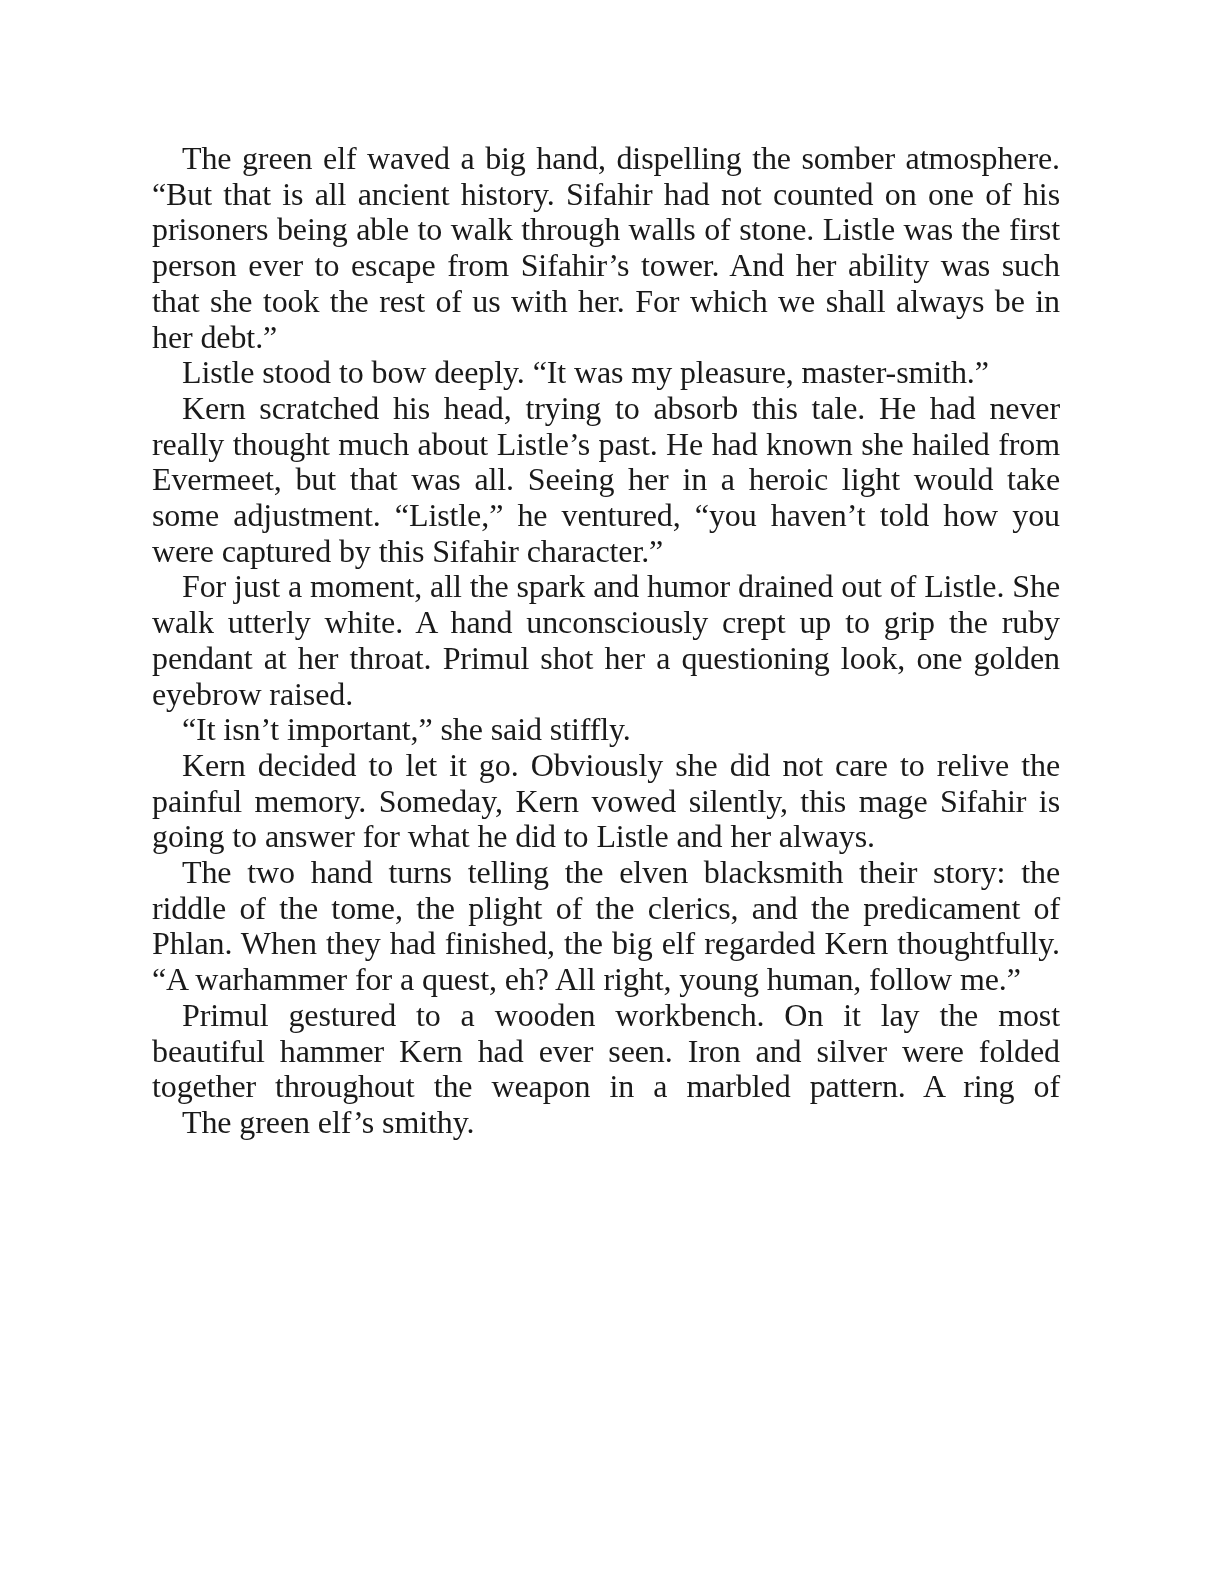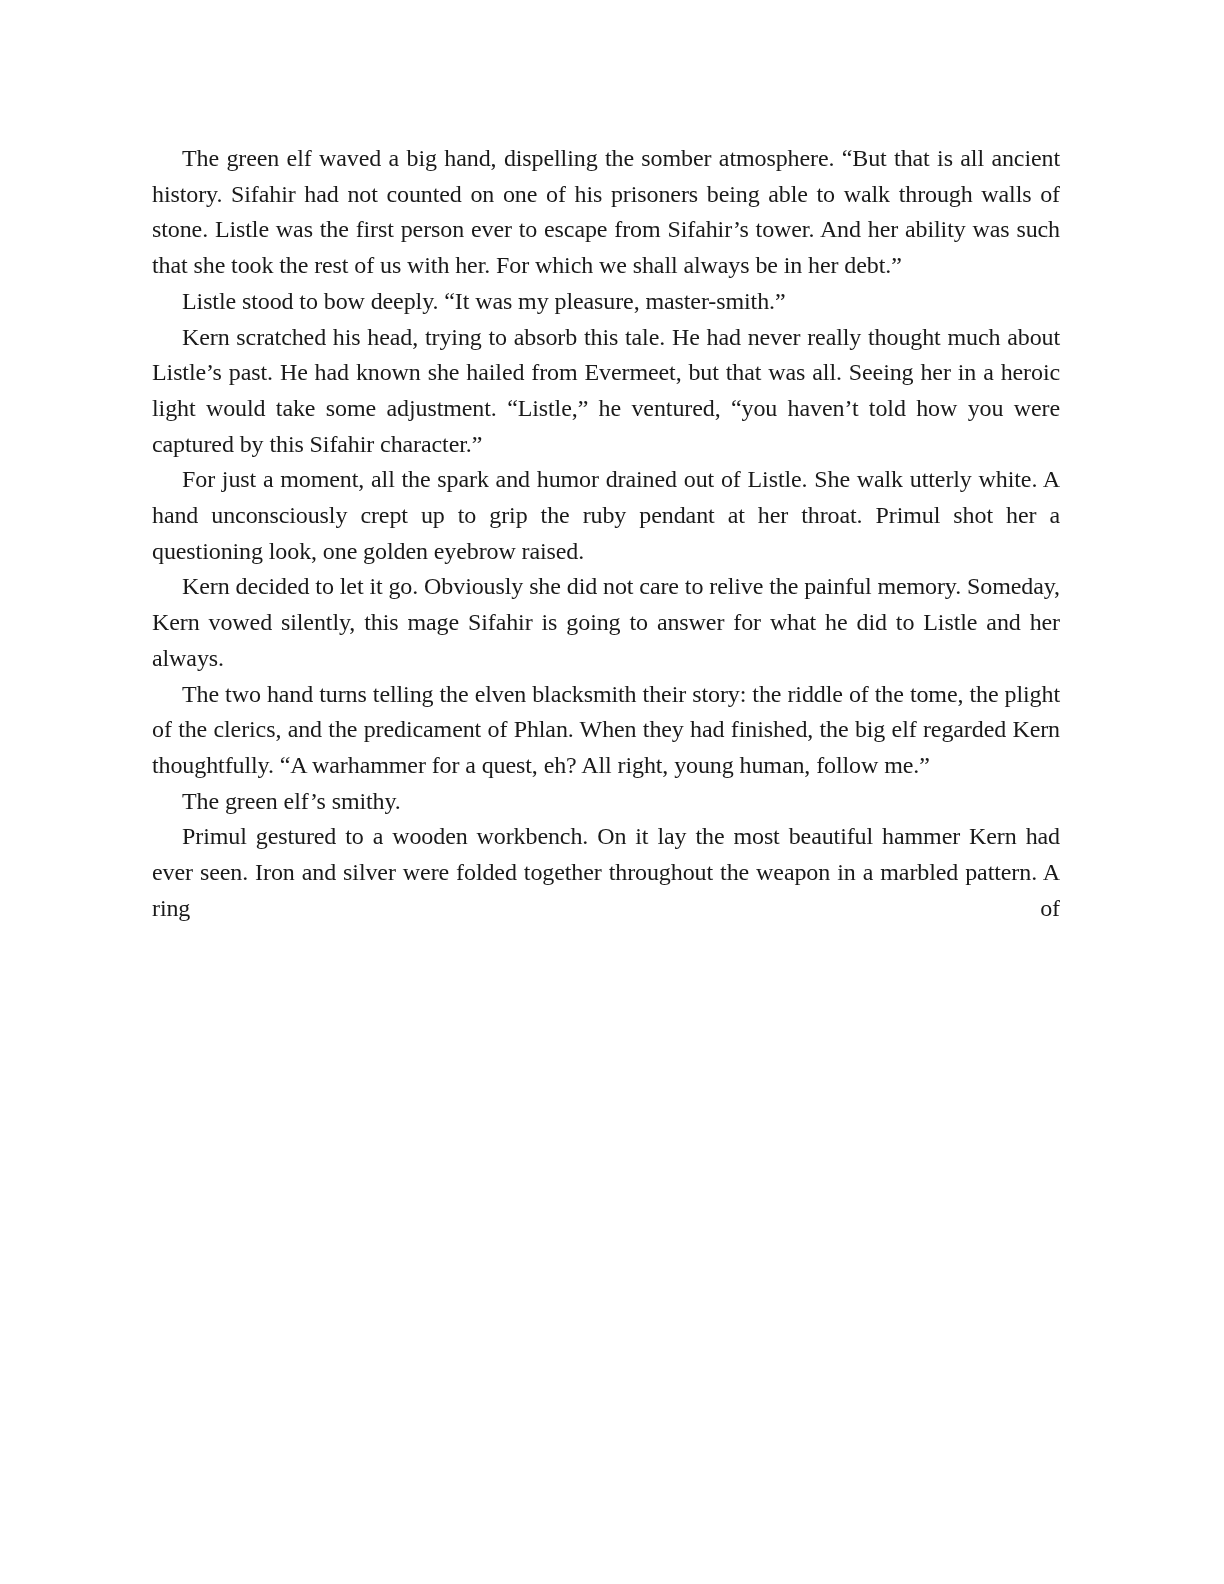--- a/index.html
+++ b/index.html
@@ -12,21 +12,21 @@
       height: 1584px;
       position: relative;
       overflow: hidden;
     }
     .page {
       position: absolute;
       left: 152px;
       top: 141px;
       width: 908px;
       font-family: "Liberation Serif", "DejaVu Serif", serif;
-      font-size: 24px;
+      font-size: 32px;
       line-height: 35.7px;
       color: #1a1a1a;
       letter-spacing: -0.1px;
     }
     .para {
       margin: 0;
       text-indent: 30px;
       text-align: justify;
       hyphens: none;
     }
@@ -36,17 +36,18 @@
     }
   </style>
 </head>
 <body>
 
 <div class="page">
   <p class="para">The green elf waved a big hand, dispelling the somber atmosphere. “But that is all ancient history. Sifahir had not counted on one of his prisoners being able to walk through walls of stone. Listle was the first person ever to escape from Sifahir’s tower. And her ability was such that she took the rest of us with her. For which we shall always be in her debt.”</p>
   <p class="para">Listle stood to bow deeply. “It was my pleasure, master-smith.”</p>
   <p class="para">Kern scratched his head, trying to absorb this tale. He had never really thought much about Listle’s past. He had known she hailed from Evermeet, but that was all. Seeing her in a heroic light would take some adjustment. “Listle,” he ventured, “you haven’t told how you were captured by this Sifahir character.”</p>
   <p class="para">For just a moment, all the spark and humor drained out of Listle. She walk utterly white. A hand unconsciously crept up to grip the ruby pendant at her throat. Primul shot her a questioning look, one golden eyebrow raised.</p>
+  <p class="para">“It isn’t important,” she said stiffly.</p>
   <p class="para">Kern decided to let it go. Obviously she did not care to relive the painful memory. Someday, Kern vowed silently, this mage Sifahir is going to answer for what he did to Listle and her always.</p>
   <p class="para">The two hand turns telling the elven blacksmith their story: the riddle of the tome, the plight of the clerics, and the predicament of Phlan. When they had finished, the big elf regarded Kern thoughtfully. “A warhammer for a quest, eh? All right, young human, follow me.”</p>
+  <p class="para continues">Primul gestured to a wooden workbench. On it lay the most beautiful hammer Kern had ever seen. Iron and silver were folded together throughout the weapon in a marbled pattern. A ring of</p>
   <p class="para">The green elf’s smithy.</p>
-  <p class="para continues">Primul gestured to a wooden workbench. On it lay the most beautiful hammer Kern had ever seen. Iron and silver were folded together throughout the weapon in a marbled pattern. A ring of</p>
 </div>
 
 </body></html>

